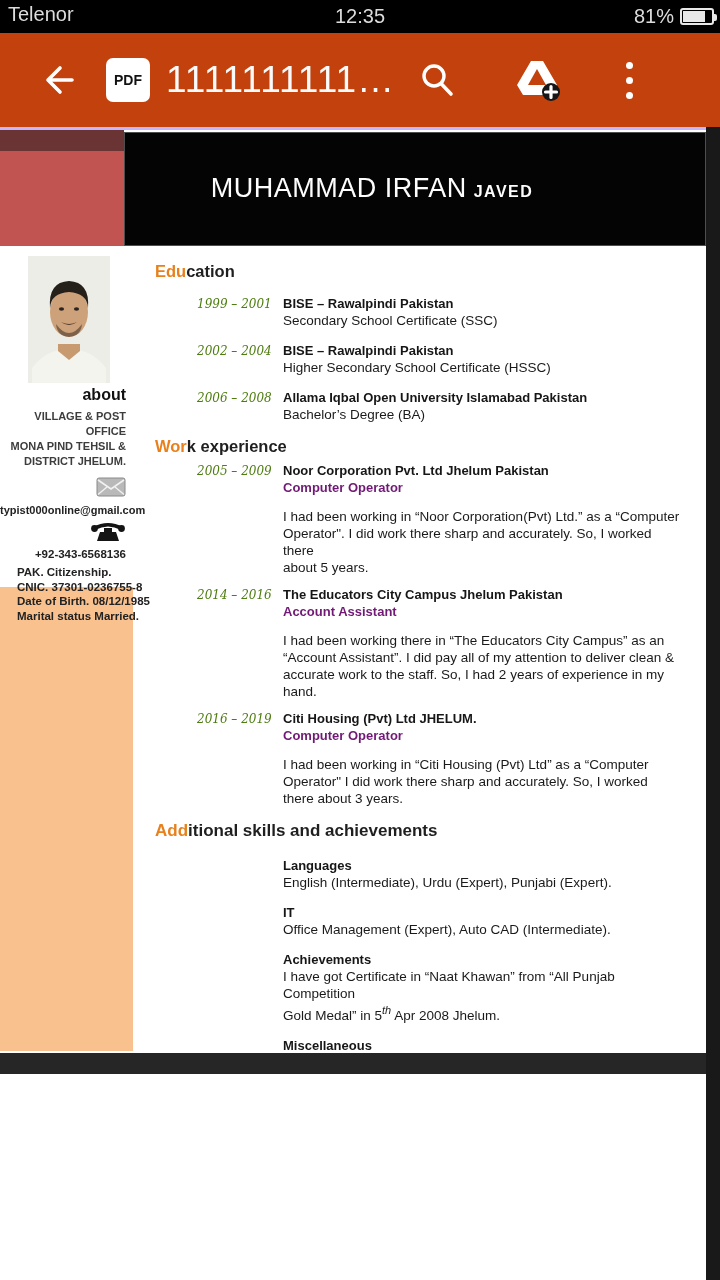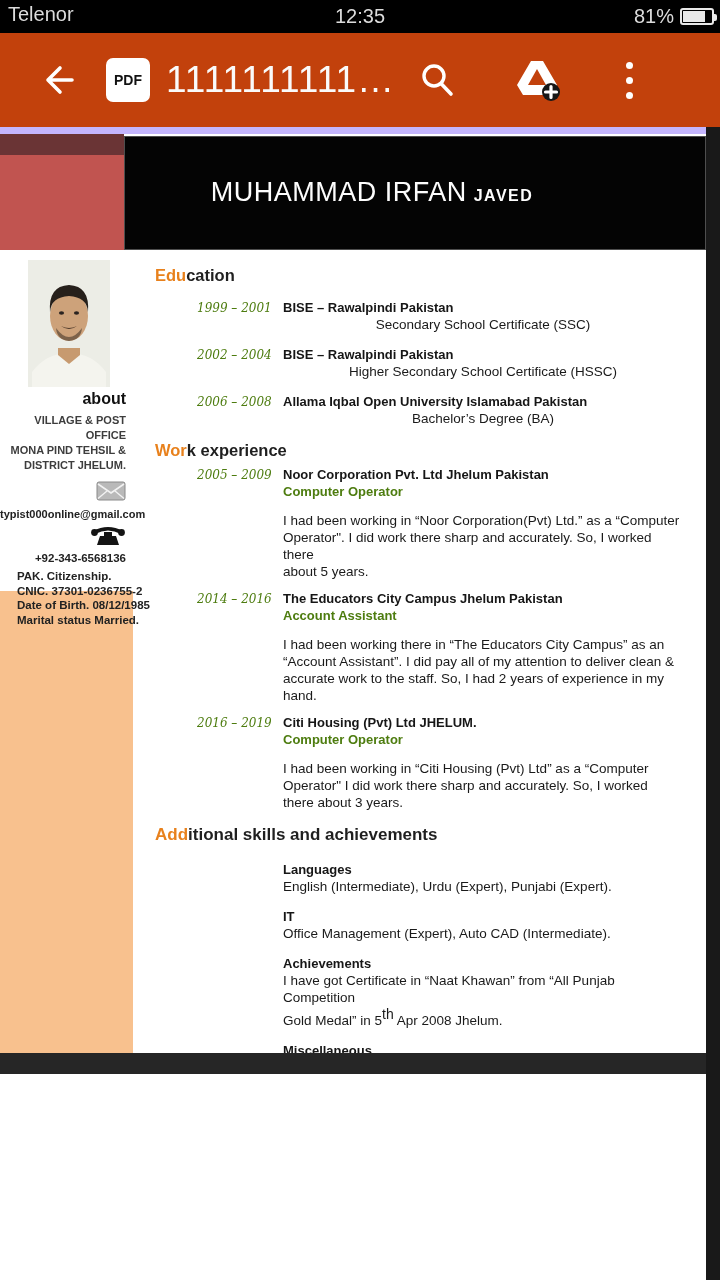--- a/index.html
+++ b/index.html
@@ -29,21 +29,21 @@
   .tb-pdf span{color:#111;font-weight:bold;font-size:14px;letter-spacing:0px;}
   .tb-title{margin-left:16px;font-size:37px;color:#fafafa;letter-spacing:1px;white-space:nowrap;max-width:270px;overflow:hidden;}
   .tb-search{margin-left:18px;width:48px;height:48px;display:flex;align-items:center;justify-content:center;}
   .tb-drive{margin-left:48px;width:56px;height:52px;display:flex;align-items:center;justify-content:center;}
   .tb-menu{margin-left:44px;width:40px;height:48px;display:flex;flex-direction:column;align-items:center;justify-content:center;gap:8px;}
   .tb-menu i{width:7px;height:7px;border-radius:50%;background:#fff;}
   
   .app-right-strip{position:absolute;left:706px;top:127px;width:14px;height:1153px;background:#191919;}
   .page1{
     position:absolute;top:127px;left:0;width:706px;height:926px;background:#ffffff;
-    border-top:7px solid #c4b5fd;overflow:hidden;color:#1a1a1a;
+    border-top:3px solid #c4b5fd;overflow:hidden;color:#1a1a1a;
   }
   .page-separator{position:absolute;top:1053px;left:0;width:706px;height:21px;background:#262626;}
   .page2{position:absolute;top:1074px;left:0;width:706px;height:206px;background:#ffffff;}
   
   .strip-maroon{position:absolute;left:0;top:0;width:124px;height:21px;background:#6a3435;}
   .strip-red{position:absolute;left:0;top:21px;width:124px;height:95px;background:#c15450;}
   .orange-block{position:absolute;left:0;top:457px;width:133px;height:464px;background:#f8c18e;}
   
   .banner{
     position:absolute;left:124px;top:2px;width:582px;height:114px;background:#040404;
@@ -68,27 +68,27 @@
   .content{position:absolute;left:155px;top:132px;width:528px;}
   h2.section{margin:0 0 14px 0;font-size:16.5px;font-weight:bold;color:#1f1f1f;}
   h2.section .accent{color:#e8811c;}
   h2.work-h{margin-top:14px;margin-bottom:6px;}
   h2.add-h{margin-top:14px;margin-bottom:16px;font-size:17px;}
   .row{display:grid;grid-template-columns:128px 1fr;margin-bottom:13px;}
   .row.work{margin-bottom:10px;}
   .dates{font-family:"DejaVu Serif",serif;font-style:italic;font-size:12px;color:#4d7c0f;
     padding-left:42px;padding-top:2px;white-space:nowrap;}
   .entry-title{font-size:13px;font-weight:bold;line-height:17px;color:#161616;}
-  .entry-sub{font-size:13.5px;line-height:17px;color:#1a1a1a;text-align:center;}
-  .entry-role{font-size:13px;font-weight:bold;line-height:17px;color:#4d7c0f;}
+  .entry-sub{font-size:13.5px;line-height:17px;color:#1a1a1a;}
+  .entry-role{font-size:13px;font-weight:bold;line-height:17px;color:#701a75;}
   .entry-desc{font-size:13.5px;line-height:17px;color:#1a1a1a;white-space:pre-line;margin-top:12px;}
   .skill-block{margin-left:128px;margin-bottom:13px;}
   .skill-title{font-size:13px;font-weight:bold;line-height:17px;color:#161616;}
   .skill-text{font-size:13.5px;line-height:17px;color:#1a1a1a;white-space:pre-line;}
-  sup{font-size:14px;}
+  sup{font-size:11px;font-style:italic;}
 </style>
 </head>
 <body>
 
 <div class="screen">
 
   <div class="status-bar">
     <div class="sb-left">
       <svg width="30" height="22" viewBox="0 0 30 22">
         <rect x="2" y="16" width="3" height="3" fill="#dcdcdc"></rect>
@@ -184,21 +184,21 @@
           <path d="M7 22 L29 22 L26 13 L10 13 Z" fill="#141414"></path>
           <rect x="14" y="9" width="8" height="5" fill="#141414"></rect>
           <path d="M3 8 Q18 0 33 8 L31 11 Q18 4 5 11 Z" fill="#141414"></path>
           <circle cx="4.5" cy="9.5" r="3.4" fill="#141414"></circle>
           <circle cx="31.5" cy="9.5" r="3.4" fill="#141414"></circle>
         </svg>
       </div>
       <div class="phone-num">+92-343-6568136</div>
       <div class="side-details">
         <div>PAK. Citizenship.</div>
-        <div>CNIC. 37301-0236755-2</div>
+        <div>CNIC. 37301-0236755-8</div>
         <div>Date of Birth.  08/12/1985</div>
         <div>Marital status  Married.</div>
       </div>
     </div>
 
     <div class="content">
 
       <h2 class="section"><span class="accent">Edu</span><span>cation</span></h2>
 
       <div class="row">

